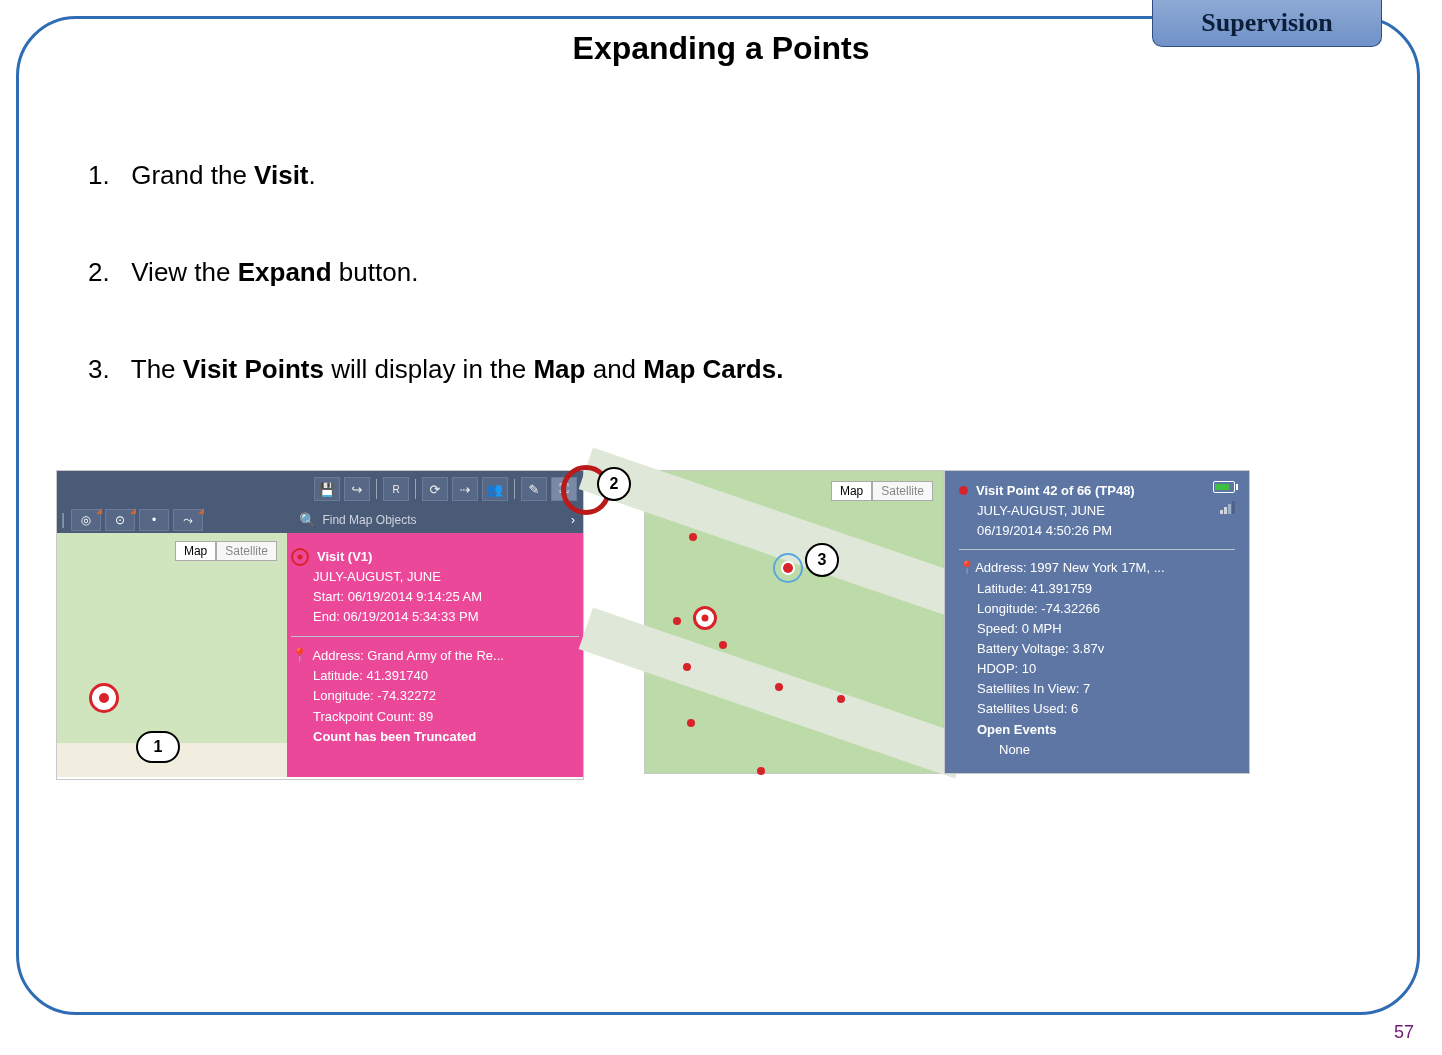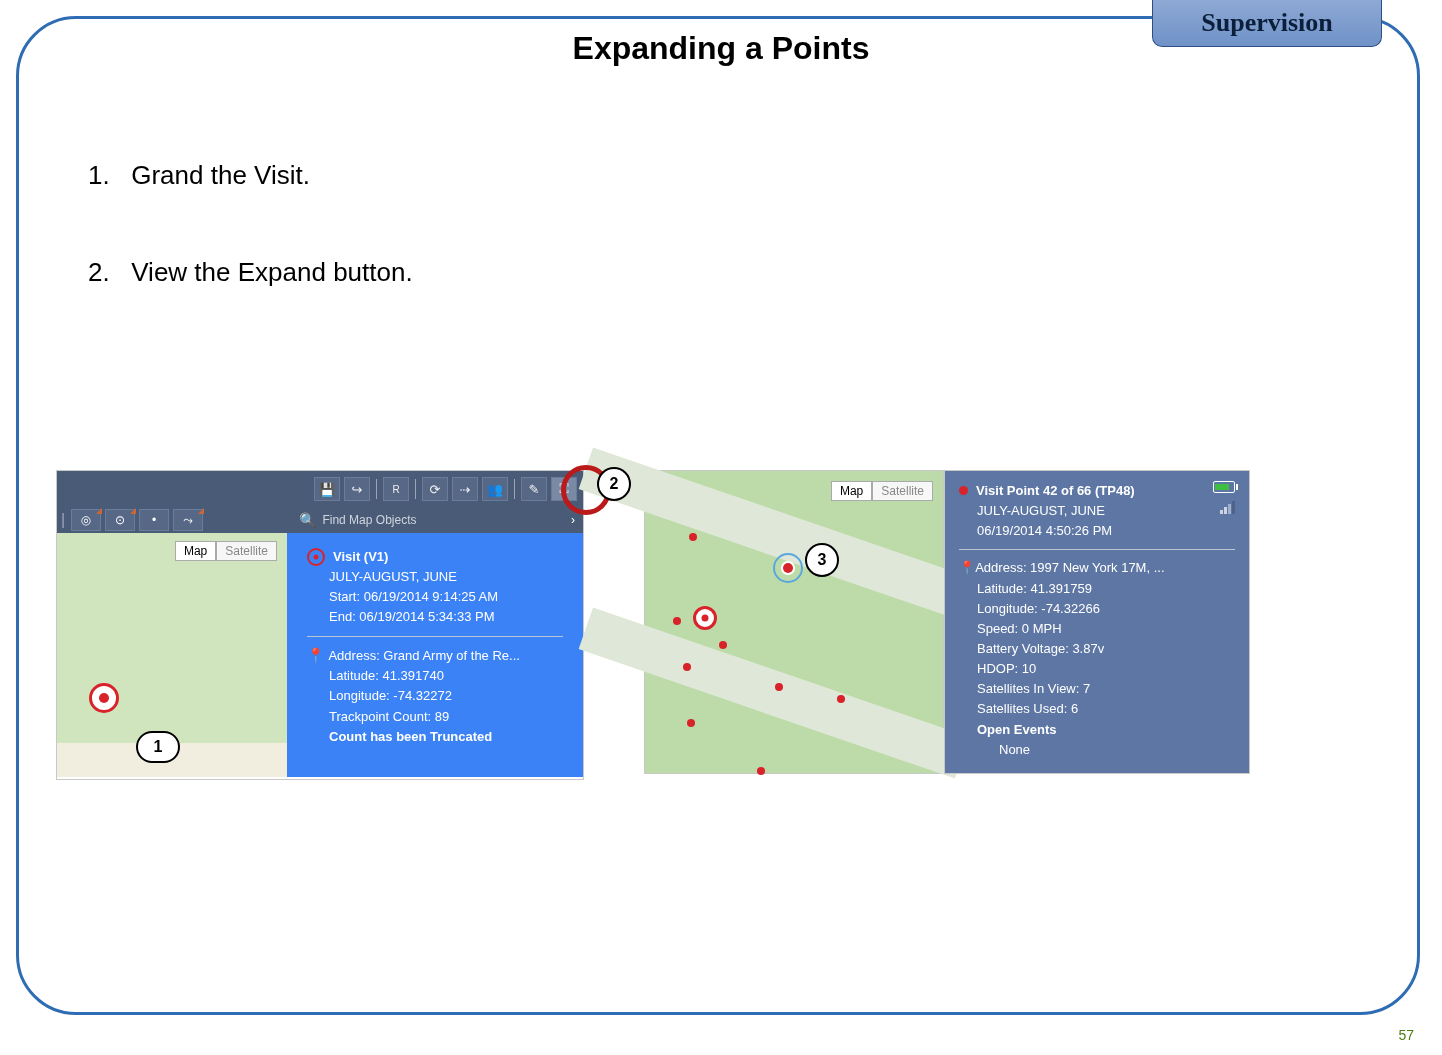--- a/index.html
+++ b/index.html
@@ -53,27 +53,27 @@
   .steps {
     position: absolute;
     top: 160px;
     left: 88px;
     right: 88px;
     font-size: 26px;
     color: #000;
   }
   .step { margin-bottom: 66px; }
   .step-num { display: inline-block; width: 36px; }
-  .bold { font-weight: normal; }
+  .bold { font-weight: bold; }
   .page-number {
     position: absolute;
     bottom: 12px;
     right: 28px;
-    color: #4d7c0f;
-    font-size: 14px;
+    color: #701a75;
+    font-size: 18px;
   }
 
   
   .shots {
     position: absolute;
     top: 470px;
     left: 56px;
     display: flex;
     gap: 60px;
   }
@@ -107,21 +107,21 @@
   .map-sat-toggle { position:absolute; top:8px; right:10px; display:flex; font-size:12px; }
   .map-sat-toggle > div { background:#fff; border:1px solid #aaa; padding:2px 8px; }
   .map-sat-toggle .inactive { color:#888; background:#f7f7f7; }
   .cream-band { position:absolute; left:0; right:0; top:210px; height:34px; background:#f1eee0; }
   .visit-marker { position:absolute; left:32px; top:150px; }
   .target-icon { width:24px; height:24px; border:3px solid #d8232a; border-radius:50%; position:relative; background:#fff; }
   .target-icon::before { content:""; position:absolute; top:50%; left:50%; width:10px; height:10px; background:#d8232a; border-radius:50%; transform:translate(-50%,-50%); }
   .target-icon.small { width:18px; height:18px; border-width:3px; }
   .target-icon.small::before{ width:7px;height:7px; }
 
-  .visit-card { flex:1; background:#3b82f6; color:#fff; padding:14px 20px; font-size:13px; line-height:1.55; }
+  .visit-card { flex:1; background:#ec4899; color:#fff; padding:14px 4px; font-size:13px; line-height:1.55; }
   .visit-card .vc-title { font-weight:bold; display:flex; align-items:center; gap:8px; }
   .vc-title .t-ico { width:14px; height:14px; border:2px solid #d8232a; border-radius:50%; position:relative; background:transparent; display:inline-block; }
   .vc-title .t-ico::before { content:""; position:absolute; top:50%; left:50%; width:5px; height:5px; background:#d8232a; border-radius:50%; transform:translate(-50%,-50%); }
   .hr { border-top:1px solid #bcc4d2; margin:8px 0; }
   .visit-card .pin { color:#1d3960; font-size:14px; margin-right:4px; }
   .trunc { font-weight:bold; }
 
   
   .map2 { width: 298px; background:#bddba8; position:relative; border:1px solid #c8c8c8; }
   .road { position:absolute; left:-70px; right:-30px; height:44px; background:#dfe8d8; transform:rotate(19deg); }
@@ -157,20 +157,24 @@
 <div class="page-title">Expanding a Points</div>
 
 <div class="steps">
   <div class="step">
     <span class="step-num">1.</span>
     <span>Grand the </span><span class="bold">Visit</span><span>.</span>
   </div>
   <div class="step">
     <span class="step-num">2.</span>
     <span>View the </span><span class="bold">Expand</span><span> button.</span>
+  </div>
+  <div class="step">
+    <span class="step-num">3.</span>
+    <span>The </span><span class="bold">Visit Points</span><span> will display in the </span><span class="bold">Map</span><span> and </span><span class="bold">Map Cards.</span>
   </div>
 </div>
 
 <div class="shots">
 
   <div class="shot-a">
     <div class="toolbar">
       <div class="tb-btn">💾</div>
       <div class="tb-btn">↪</div>
       <div class="divider"></div>

